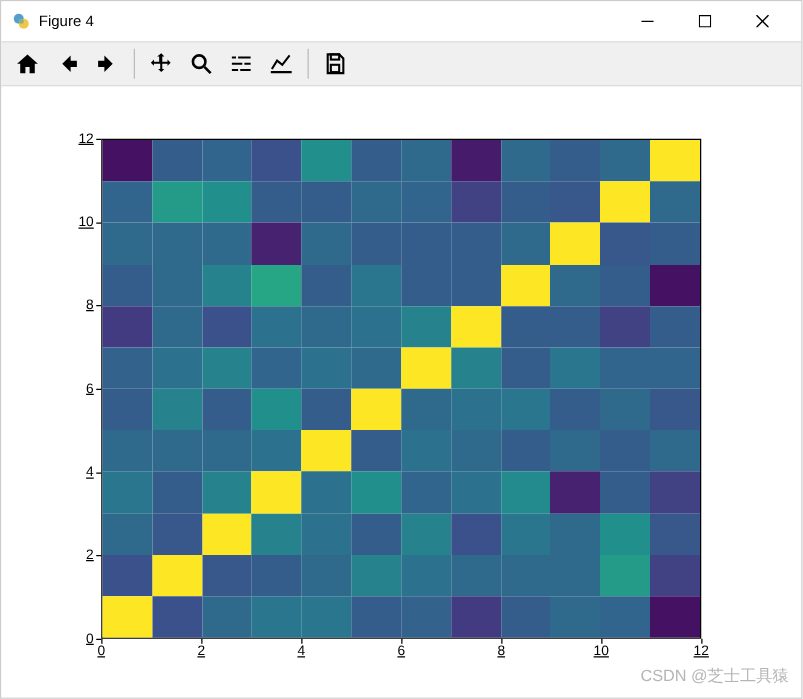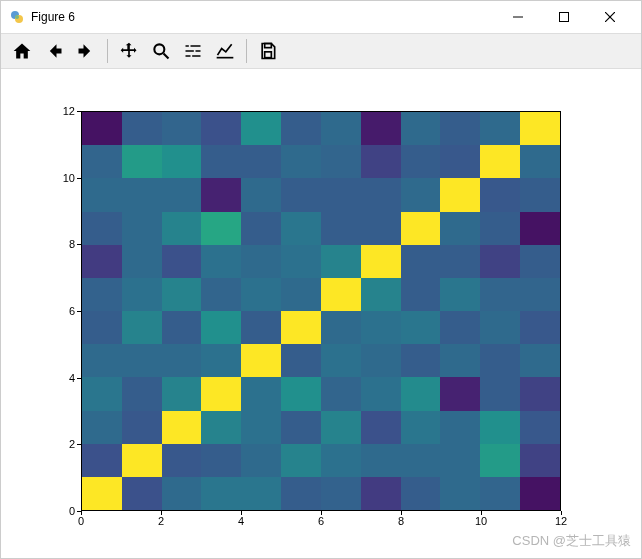--- a/index.html
+++ b/index.html
@@ -68,20 +68,21 @@
     display: grid;
     grid-template-columns: repeat(12, 1fr);
     grid-template-rows: repeat(12, 1fr);
     width: 100%; height: 100%;
   }
   .cell { width: 100%; height: 100%; }
   .xtick, .ytick {
     position: absolute;
     font-size: 11px;
     color: #000;
+    text-decoration: underline;
   }
   .xtick { top: 444px; transform: translateX(-50%); }
   .ytick { left: 68px; transform: translateY(-50%); text-align: right; width: 24px; left: 50px; }
   .tick-mark-x { position: absolute; width: 1px; height: 4px; background: #000; top: 440px; }
   .tick-mark-y { position: absolute; height: 1px; width: 4px; background: #000; left: 76px; }
   .watermark {
     position: absolute;
     right: 10px; bottom: 8px;
     font-size: 13px;
     color: rgba(120,120,120,0.55);
@@ -92,21 +93,21 @@
 <body>
 
 <div class="titlebar">
   <span class="app-icon">
     <svg width="16" height="16" viewBox="0 0 16 16">
       <circle cx="6" cy="6" r="4" fill="#5a9bd5"></circle>
       <circle cx="10" cy="10" r="4" fill="#f3c64a"></circle>
       <circle cx="8" cy="8" r="2" fill="#7fb77e"></circle>
     </svg>
   </span>
-  <span class="title-text">Figure 6</span>
+  <span class="title-text">Figure 4</span>
   <span class="title-spacer"></span>
   <div class="win-btn">
     <svg width="10" height="10">
         <line x1="0" y1="5" x2="10" y2="5" stroke="#000" stroke-width="1"></line>
       </svg>
   </div>
   <div class="win-btn">
     <svg width="10" height="10">
         <rect x="0.5" y="0.5" width="9" height="9" fill="none" stroke="#000" stroke-width="1"></rect>
       </svg>

